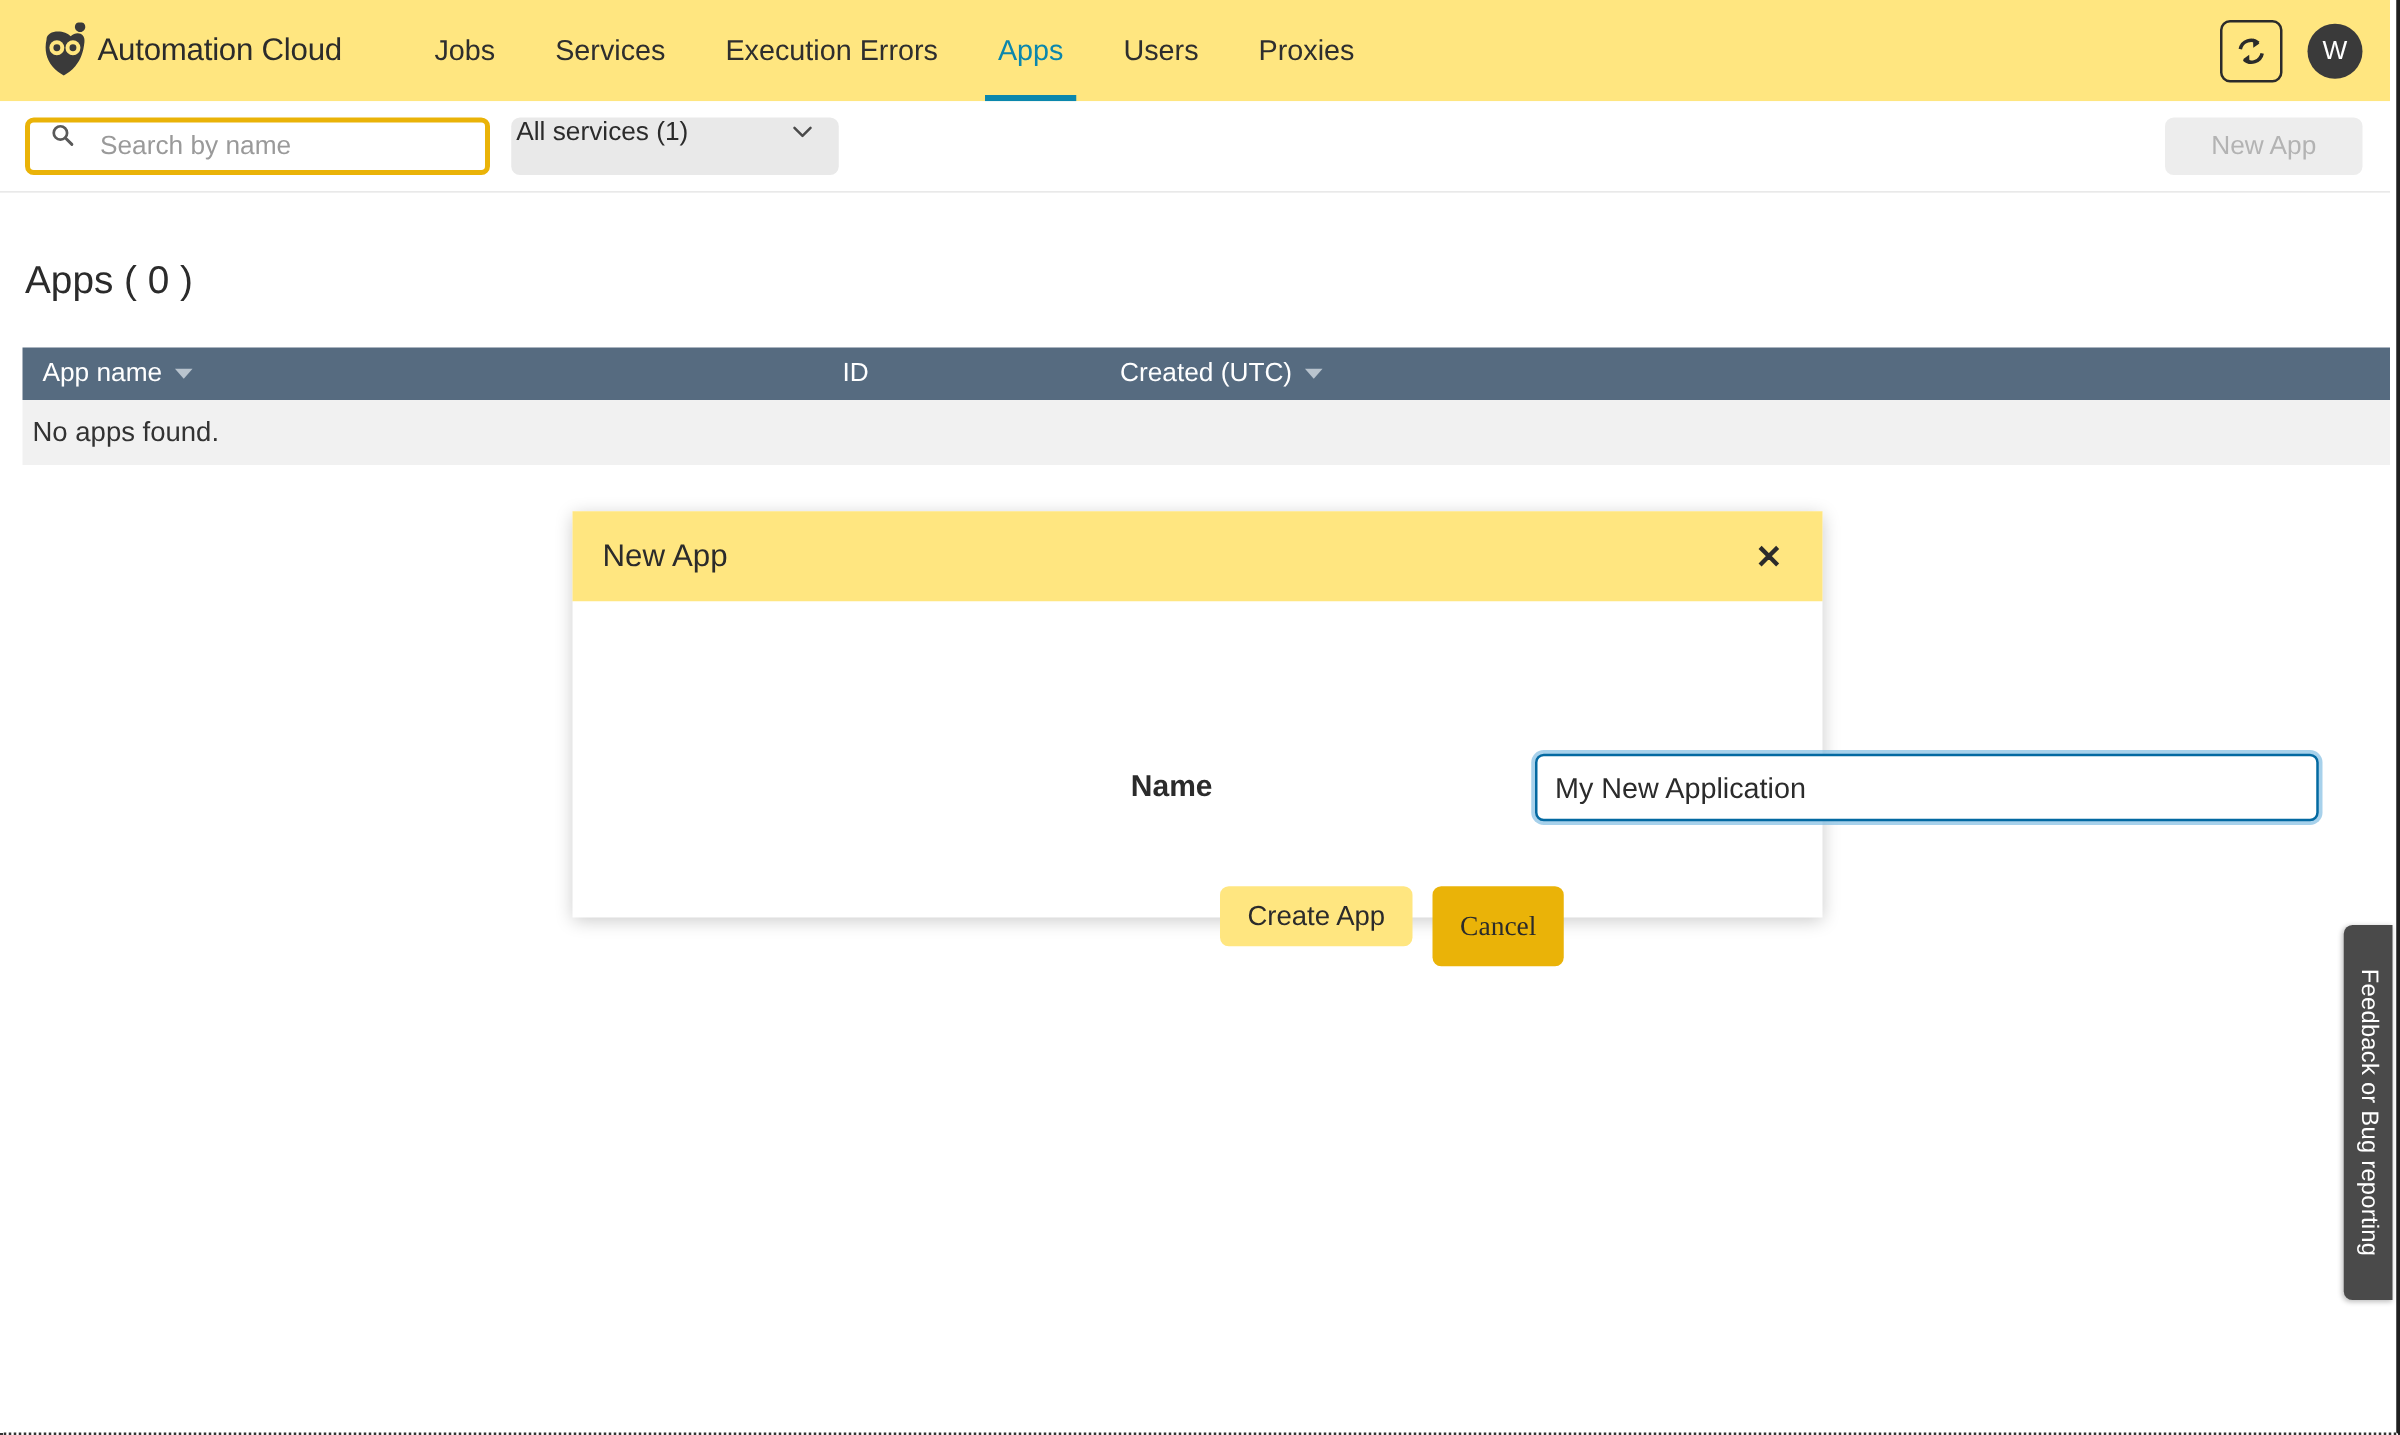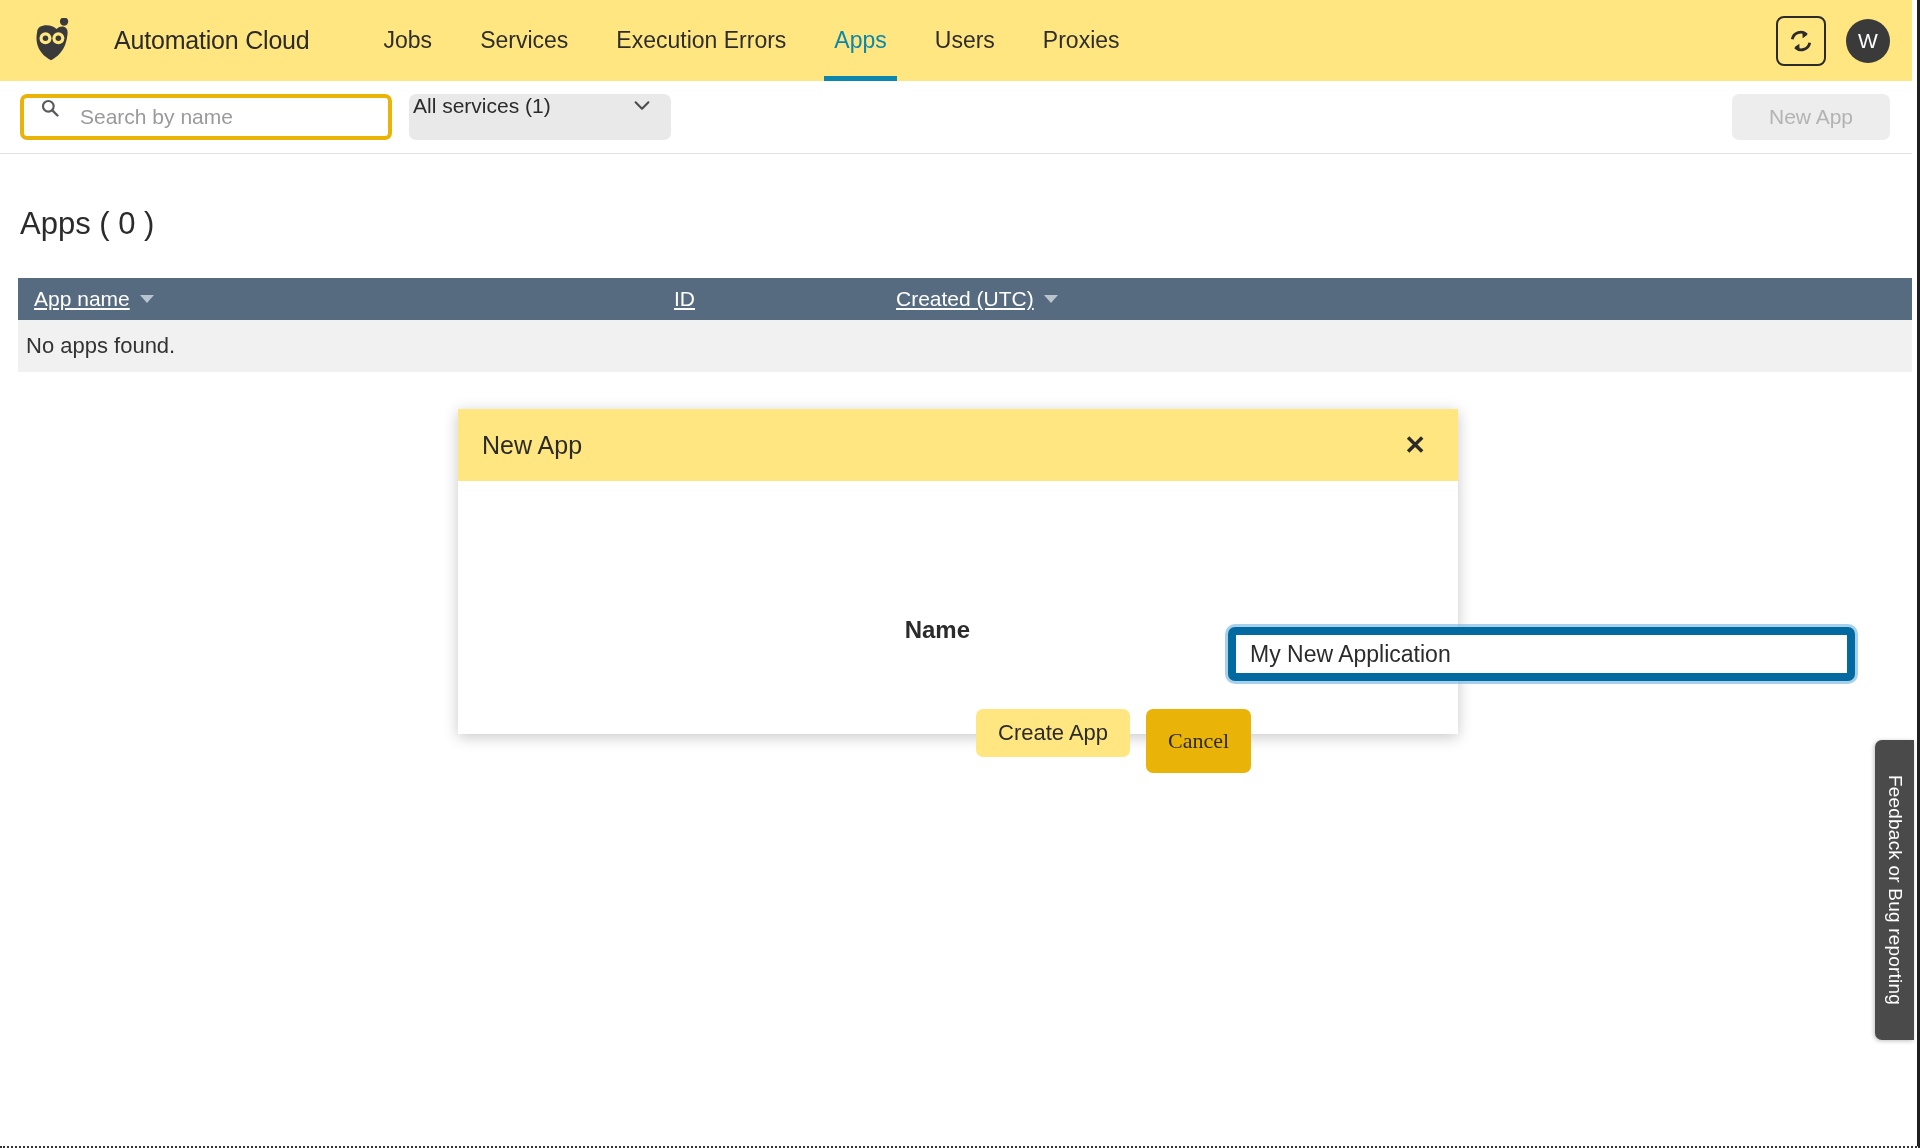--- a/index.html
+++ b/index.html
@@ -23,21 +23,20 @@
     position: absolute; left: 0; top: 0;
     width: 1912px; height: 81px;
     background: #ffe680;
     display: flex; align-items: center;
   }
   .brand {
     display: flex; align-items: center;
     margin-left: 28px;
     height: 81px;
     cursor: pointer;
-    gap: 36px;
   }
   .owl-logo { width: 46px; height: 46px; display: block; margin-right: 4px; }
   .brand-text {
     font-size: 25px; color: #2b2b2b; font-weight: 400;
     letter-spacing: -0.2px; white-space: nowrap;
   }
   .nav-links {
     display: flex; align-items: stretch;
     height: 81px;
     margin-left: 50px;
@@ -126,21 +125,21 @@
     position: absolute; left: 20px; top: 206px;
     font-size: 31px; color: #2b2b2b; font-weight: 400;
   }
   .table {
     position: absolute; left: 18px; top: 278px;
     width: 1894px;
   }
   .thead {
     height: 42px; background: #566b80;
     display: flex; align-items: center;
-    color: #ffffff; font-size: 21px; text-decoration: underline;
+    color: #ffffff; font-size: 21px;
   }
   .th { display: flex; align-items: center; cursor: pointer; }
   .th-appname { margin-left: 16px; width: 640px; }
   .th-id      { width: 222px; }
   .th-created { }
   .sort-caret {
     display: inline-block; margin-left: 10px;
     width: 0; height: 0;
     border-left: 7px solid transparent;
     border-right: 7px solid transparent;
@@ -172,25 +171,25 @@
   }
   .modal-body { position: relative; height: 253px; }
   .field-label {
     position: absolute; left: 512px; top: 135px;
     transform: translateX(-100%);
     font-size: 24px; color: #2b2b2b; font-weight: bold;
   }
   .field-input-wrap {
     position: absolute; left: 770px; top: 122px;
     width: 627px; height: 54px;
-    border: 8px solid #0369a1;
+    border: 2px solid #0369a1;
     border-radius: 7px;
     background: #ffffff;
     box-shadow: 0 0 0 3px rgba(120,185,225,0.65);
-    display: flex; align-items: center; margin-top: 24px;
+    display: flex; align-items: center;
   }
   .field-input {
     border: none; outline: none; background: transparent;
     width: 100%; height: 100%;
     padding: 0 14px;
     font-size: 23px; color: #2b2b2b;
     font-family: "Liberation Sans", sans-serif;
     caret-color: #111;
   }
   .modal-actions {

